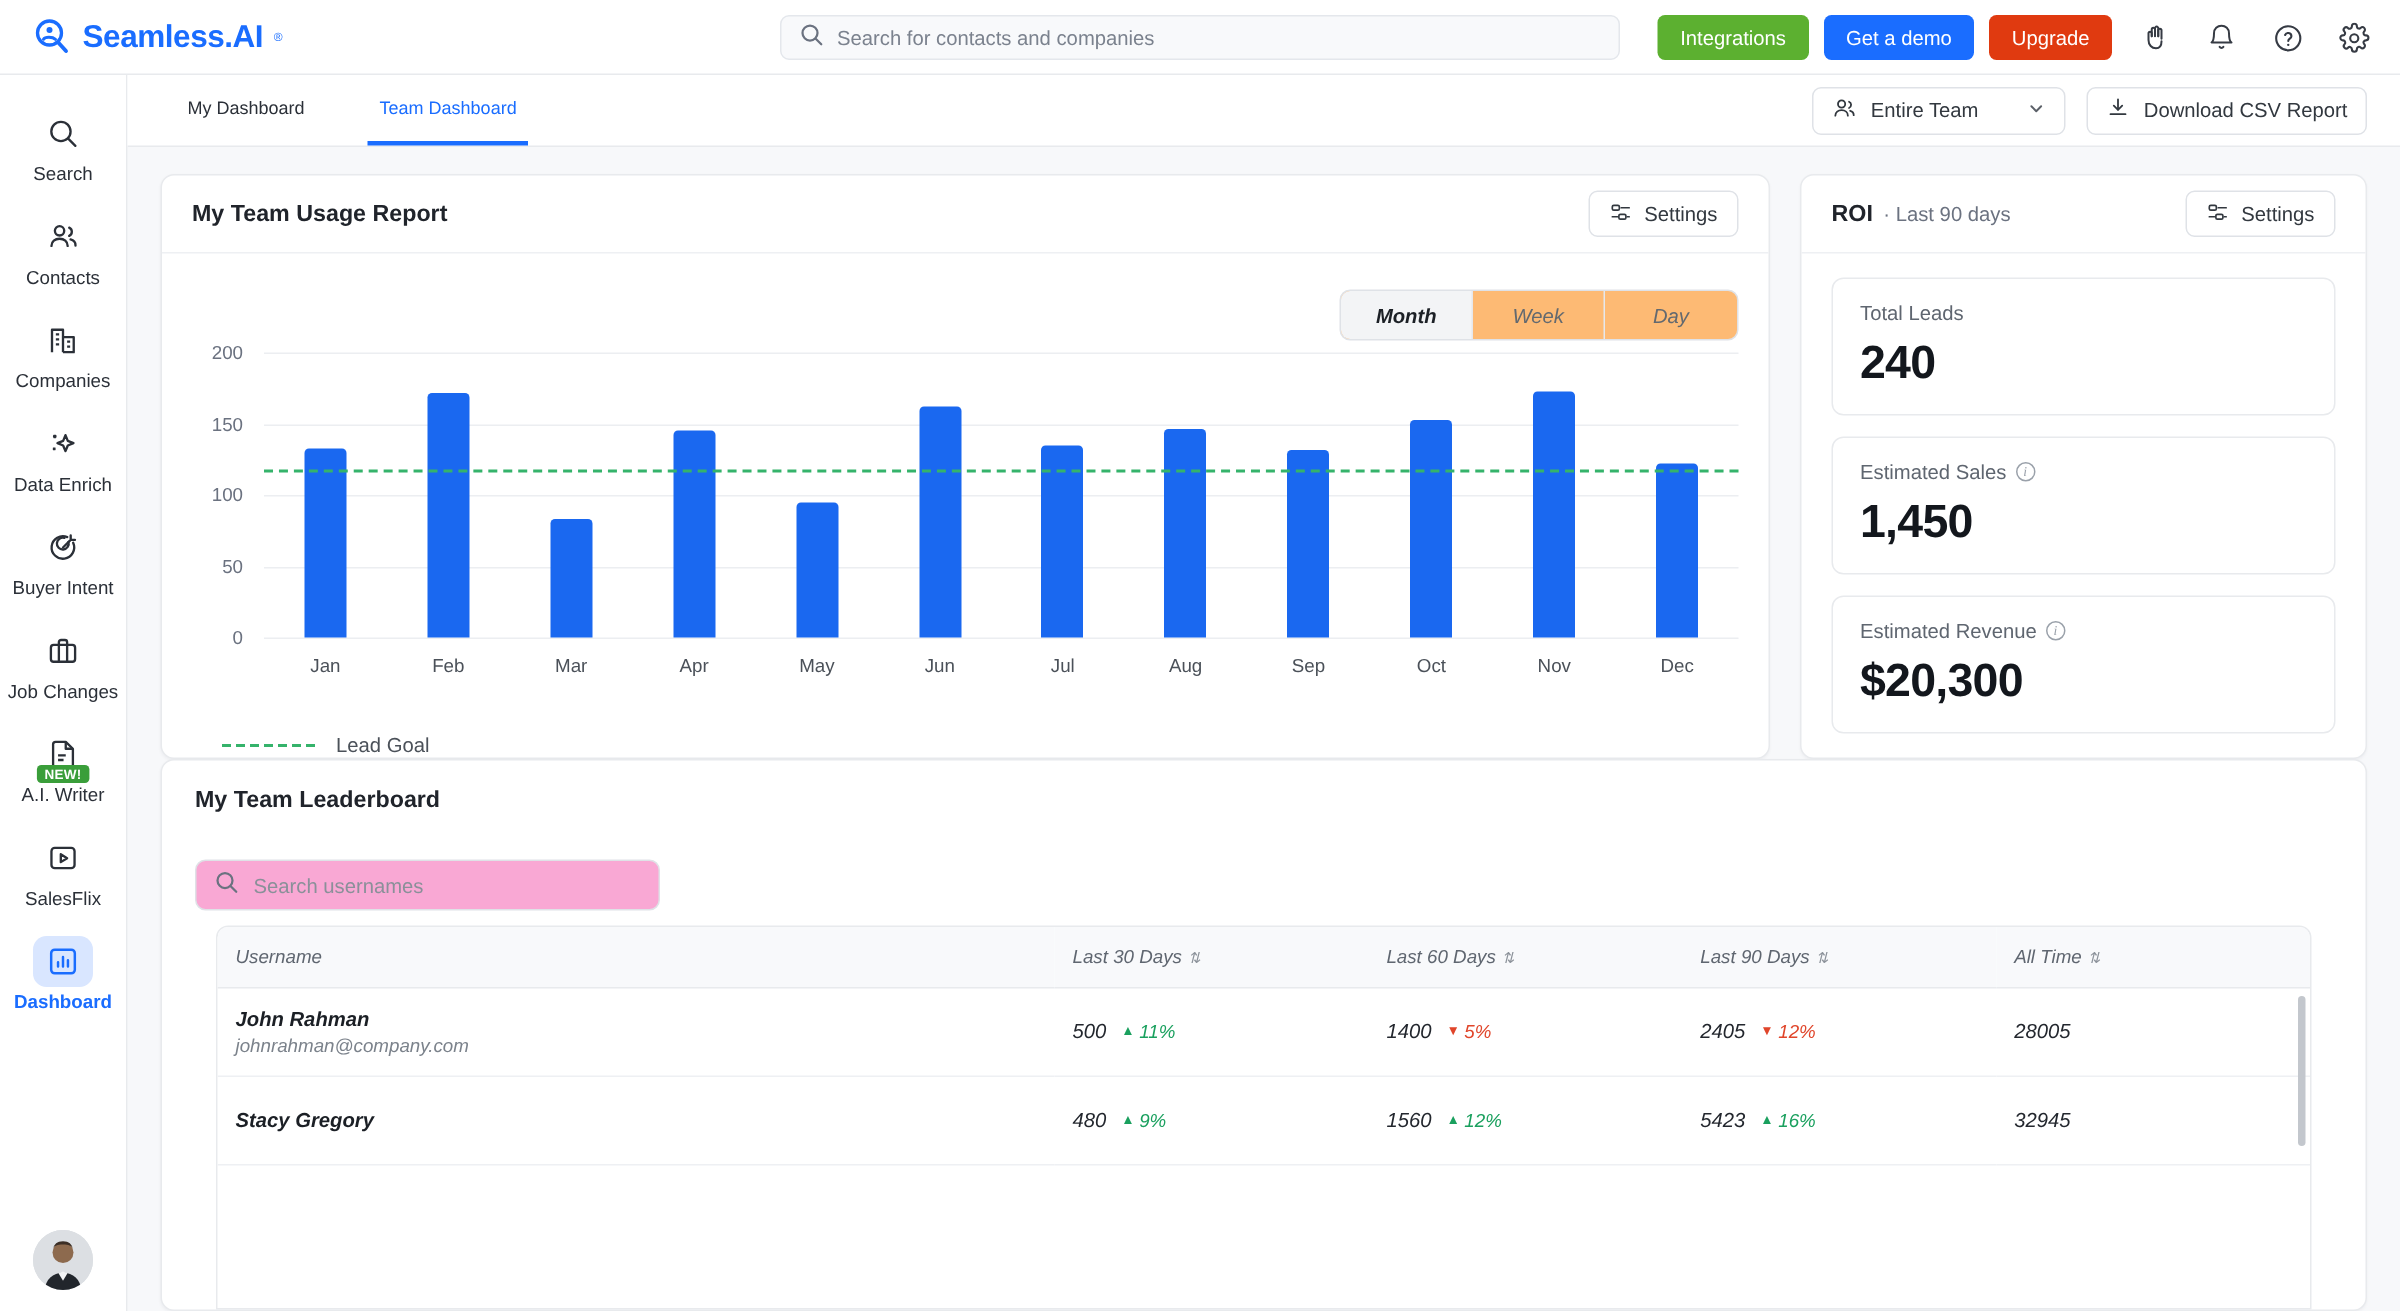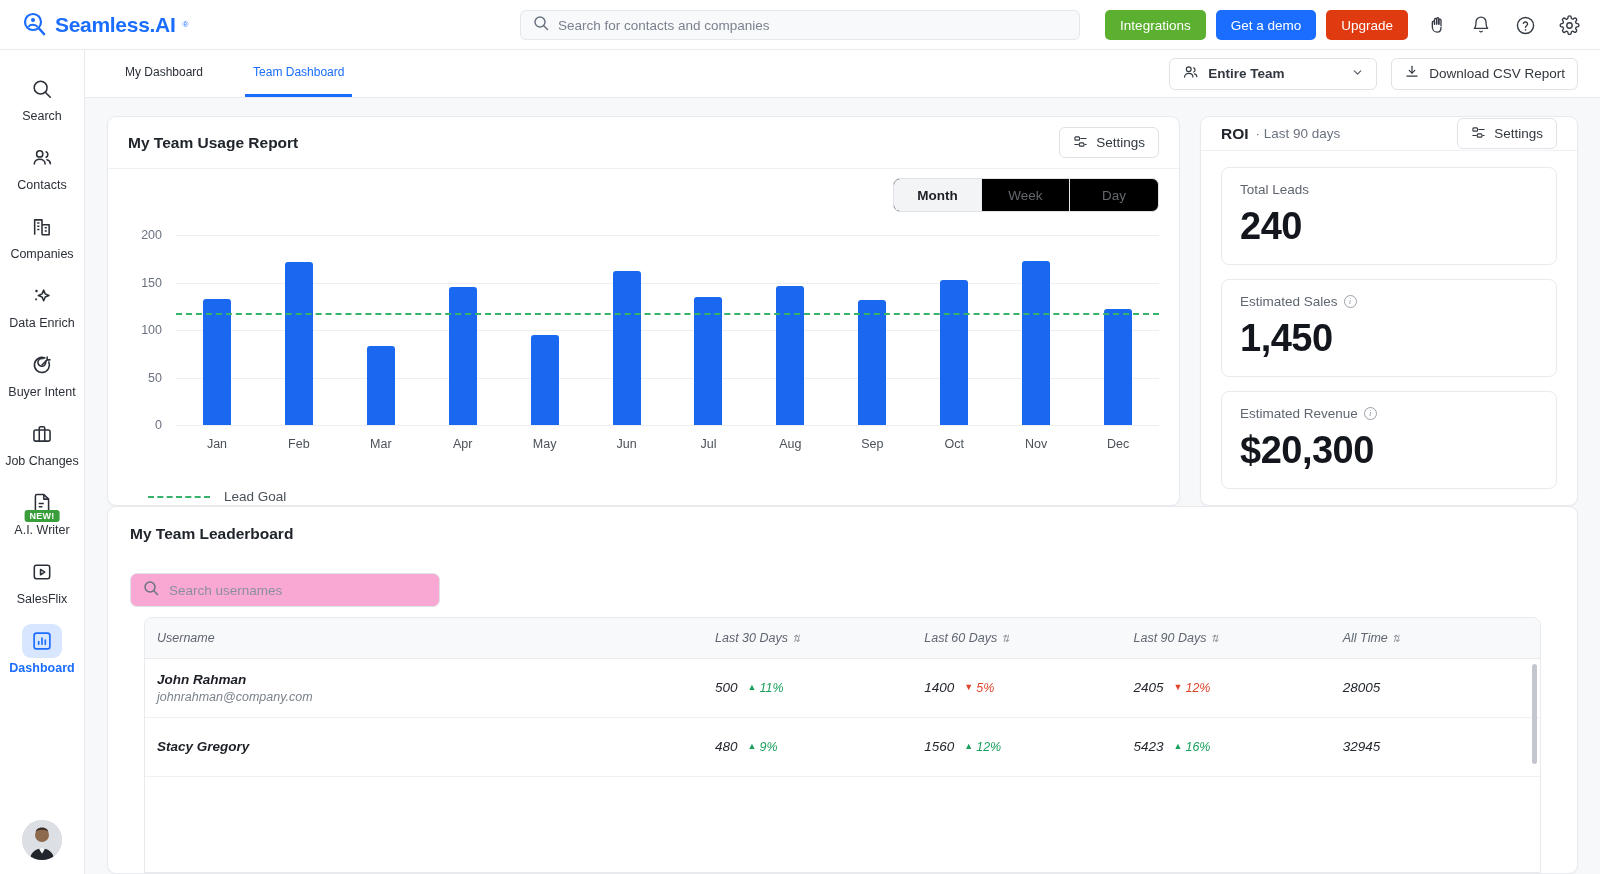--- a/index.html
+++ b/index.html
@@ -97,21 +97,21 @@
     margin-right: 34px; font-size: 12px; color: #2b3038; cursor: pointer;
     border-bottom: 3px solid transparent;
   }
   .tab.active { color: #1a6dff; font-weight: 500; border-bottom-color: #1a6dff; }
   .tabsbar-right { margin-left: auto; display: flex; align-items: center; gap: 14px; }
   .pill {
     height: 32px; border: 1px solid #dfe2e7; border-radius: 6px; background: #fff;
     display: flex; align-items: center; gap: 9px; padding: 0 12px;
     font-size: 13.5px; color: #32383f; cursor: pointer; font-family: inherit;
   }
-  .pill.wide { width: 208px; font-weight: bold; }
+  .pill.wide { width: 169px; }
   .pill .chev { margin-left: auto; }
 
   .content {
     flex: 1; padding: 18px 22px 0 22px; overflow: hidden;
     display: flex; flex-direction: column; 
   }
   .toprow { display: flex; gap: 20px; }
 
   .card {
     background: #fff; border: 1px solid #e8eaed; border-radius: 9px;
@@ -127,23 +127,23 @@
     margin-left: auto; height: 31px; border: 1px solid #dfe2e7; border-radius: 6px;
     background: #fff; display: flex; align-items: center; gap: 8px;
     padding: 0 13px; font-size: 13.5px; color: #32383f; cursor: pointer;
     font-family: inherit;
   }
 
   
   .usagecard { flex: 1; min-width: 0; height: 390px; display: flex; flex-direction: column; }
   .chartbody { flex: 1; position: relative; padding: 16px 20px 10px; }
   .seg {
-    position: absolute; right: 20px; top: 9px; height: 34px;
+    position: absolute; right: 20px; top: 24px; height: 34px;
     border: 1px solid #dfe2e7; border-radius: 7px; display: flex;
-    overflow: hidden; background: #000000;
+    overflow: hidden; background: #fdba74; font-style: italic;
   }
   .seg div {
     width: 88px; display: flex; align-items: center; justify-content: center;
     font-size: 13.5px; color: #63696f; cursor: pointer;
     border-right: 1px solid #e6e8ec;
   }
   .seg div:last-child { border-right: none; }
   .seg div.on { background: #f3f4f6; color: #1c2026; font-weight: 700; }
 
   .plot { position: absolute; left: 20px; top: 66px; right: 20px; height: 190px; }
@@ -178,21 +178,21 @@
   
   .roicard { width: 378px; min-width: 378px; height: 390px; display: flex; flex-direction: column; }
   .roibody { flex: 1; padding: 16px 20px; display: flex; flex-direction: column; gap: 14px; }
   .metric {
     border: 1px solid #e8eaed; border-radius: 8px; padding: 14px 18px 16px;
     flex: 1; display: flex; flex-direction: column; justify-content: center;
   }
   .metric .mlabel {
     font-size: 13.5px; color: #5f6670; display: flex; align-items: center; gap: 6px;
   }
-  .metric .mvalue { font-size: 38px; font-weight: 700; color: #13171d; margin-top: 8px; letter-spacing: -0.5px; }
+  .metric .mvalue { font-size: 31px; font-weight: 700; color: #13171d; margin-top: 8px; letter-spacing: -0.5px; }
   .infoi {
     width: 13px; height: 13px; border: 1.3px solid #9aa1aa; border-radius: 50%;
     font-size: 9px; line-height: 11px; text-align: center; color: #9aa1aa;
     font-family: "Liberation Serif", serif; font-style: italic;
   }
 
   
   .lbcard { flex: 1; min-height: 0; display: flex; flex-direction: column; }
   .lbhead { height: 54px; display: flex; align-items: center; padding: 0 22px; }
   .lbsearchrow { padding: 12px 22px 10px; }

